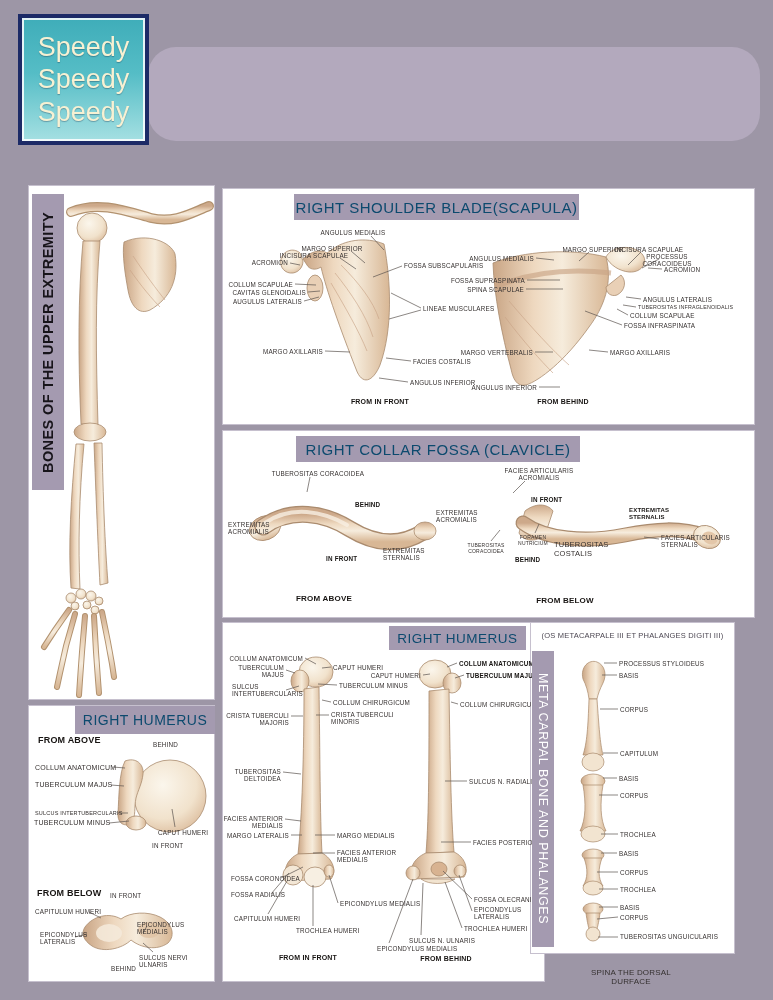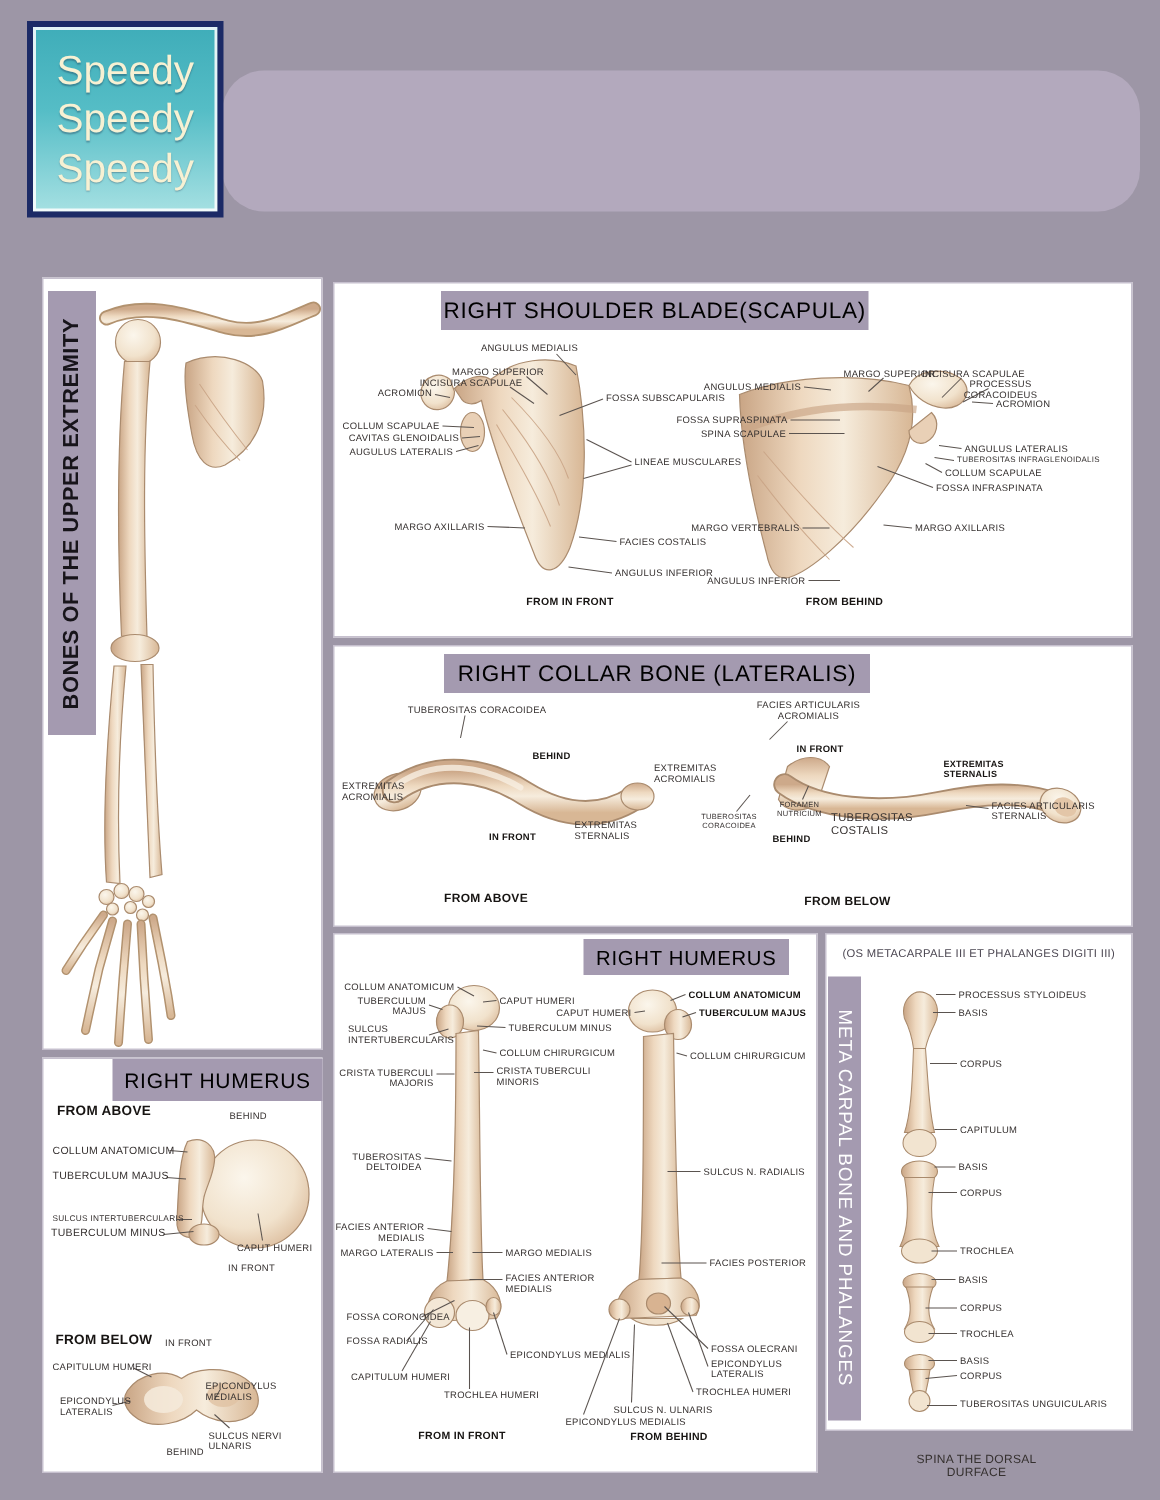--- a/index.html
+++ b/index.html
@@ -15,23 +15,23 @@
 #banner{position:absolute;left:148px;top:47px;width:612px;height:94px;background:var(--banner_purple,#b3a9bd);
  border-radius:28px;display:flex;align-items:center;justify-content:center;gap:30px;z-index:5}
 .tword{font-weight:bold;color:#0d0d0d;font-size:41px;letter-spacing:5px;text-transform:uppercase;display:inline-block;line-height:1}
 .tword::first-letter{font-size:58px}
 
 .panel{position:absolute;background:#fff;border:1px solid #c6c0ce}
 #arm-panel{left:28px;top:185px;width:187px;height:515px}
 #scapula-panel{left:222px;top:188px;width:533px;height:237px}
 #clavicle-panel{left:222px;top:430px;width:533px;height:188px}
 #humerus-panel{left:222px;top:622px;width:323px;height:360px}
-#metacarpal-panel{left:550px;top:622px;width:205px;height:332px}
+#metacarpal-panel{left:530px;top:622px;width:205px;height:332px}
 #humerus-views-panel{left:28px;top:705px;width:187px;height:277px}
-.ptitle{position:absolute;background:var(--accent_purple,#a49ab0);color:#000000;display:flex;align-items:center;justify-content:center;font-size:15px;letter-spacing:.5px;z-index:4;white-space:nowrap}
+.ptitle{position:absolute;background:var(--accent_purple,#a49ab0);color:#0c4a6e;display:flex;align-items:center;justify-content:center;font-size:15px;letter-spacing:.5px;z-index:4;white-space:nowrap}
 #scapula-title{left:71px;top:5px;width:285px;height:26px}
 #clavicle-title{left:73px;top:5px;width:284px;height:26px}
 #humerus-title{left:166px;top:3px;width:137px;height:24px;font-size:13.5px}
 #hv-title{left:46px;top:0;width:140px;height:28px;font-size:14px}
 .vstrip{position:absolute;background:var(--accent_purple,#a49ab0);display:flex;align-items:center;justify-content:center;z-index:4}
 #arm-strip{left:3px;top:8px;width:32px;height:296px}
 #meta-strip{left:1px;top:28px;width:22px;height:296px}
 .vtext-up{writing-mode:vertical-rl;transform:rotate(180deg);font-weight:bold;color:#17141a;font-size:14.5px;letter-spacing:.4px;white-space:nowrap}
 .vtext-down{writing-mode:vertical-rl;color:#fff;font-size:12.5px;letter-spacing:.6px;white-space:nowrap}
 .mheader{position:absolute;top:8px;left:0;right:0;text-align:center;font-size:7.5px;color:#4c4752;letter-spacing:.2px;z-index:3}
@@ -199,21 +199,21 @@
       <div class="lbl al" style="left: 415px; top: 115px; font-size: 5.3px;">TUBEROSITAS INFRAGLENOIDALIS</div>
       <div class="lbl al" style="left: 407px; top: 123px;">COLLUM SCAPULAE</div>
       <div class="lbl al" style="left: 401px; top: 133px;">FOSSA INFRASPINATA</div>
       <div class="lbl ar" style="left: 310px; top: 160px;">MARGO VERTEBRALIS</div>
       <div class="lbl al" style="left: 387px; top: 160px;">MARGO AXILLARIS</div>
       <div class="lbl ar" style="left: 314px; top: 195px;">ANGULUS INFERIOR</div>
       <div class="lbl ac b" style="left: 340px; top: 209px; font-size: 7px;">FROM BEHIND</div>
     </div>
 
   <div class="panel" id="clavicle-panel">
-    <div class="ptitle" id="clavicle-title">RIGHT COLLAR BONE (LATERALIS)</div>
+    <div class="ptitle" id="clavicle-title">RIGHT COLLAR FOSSA (CLAVICLE)</div>
     <svg class="art" width="533" height="188" viewBox="0 0 533 188">
       <ellipse cx="42" cy="97" rx="16" ry="12" fill="url(#boneH)" stroke="#aa8b6e" stroke-width="0.8" transform="rotate(-20 42 97)"></ellipse>
       <path d="M 40,96 C 68,76 102,82 127,98 C 153,114 178,115 200,101" fill="none" stroke="#aa8b6e" stroke-width="17" stroke-linecap="round"></path>
       <path d="M 40,96 C 68,76 102,82 127,98 C 153,114 178,115 200,101" fill="none" stroke="url(#boneH)" stroke-width="14.5" stroke-linecap="round"></path>
       <path d="M 42,92 C 68,74 100,80 124,94" fill="none" stroke="#f8efe2" stroke-width="4" stroke-linecap="round" opacity="0.8"></path>
       <ellipse cx="202" cy="100" rx="11" ry="9" fill="url(#boneH)" stroke="#aa8b6e" stroke-width="0.8"></ellipse>
       <path d="M 302,80 C 312,72 324,72 330,80 L 322,104 C 312,112 300,110 296,102 Z" fill="url(#boneH)" stroke="#aa8b6e" stroke-width="0.8"></path>
       <path d="M 300,92 C 322,108 362,112 402,104 C 432,98 458,96 482,105" fill="none" stroke="#aa8b6e" stroke-width="15" stroke-linecap="round"></path>
       <path d="M 300,92 C 322,108 362,112 402,104 C 432,98 458,96 482,105" fill="none" stroke="url(#boneH)" stroke-width="12.5" stroke-linecap="round"></path>
       <ellipse cx="484" cy="106" rx="14" ry="11" fill="url(#boneR)" stroke="#aa8b6e" stroke-width="0.8" transform="rotate(25 484 106)"></ellipse>

